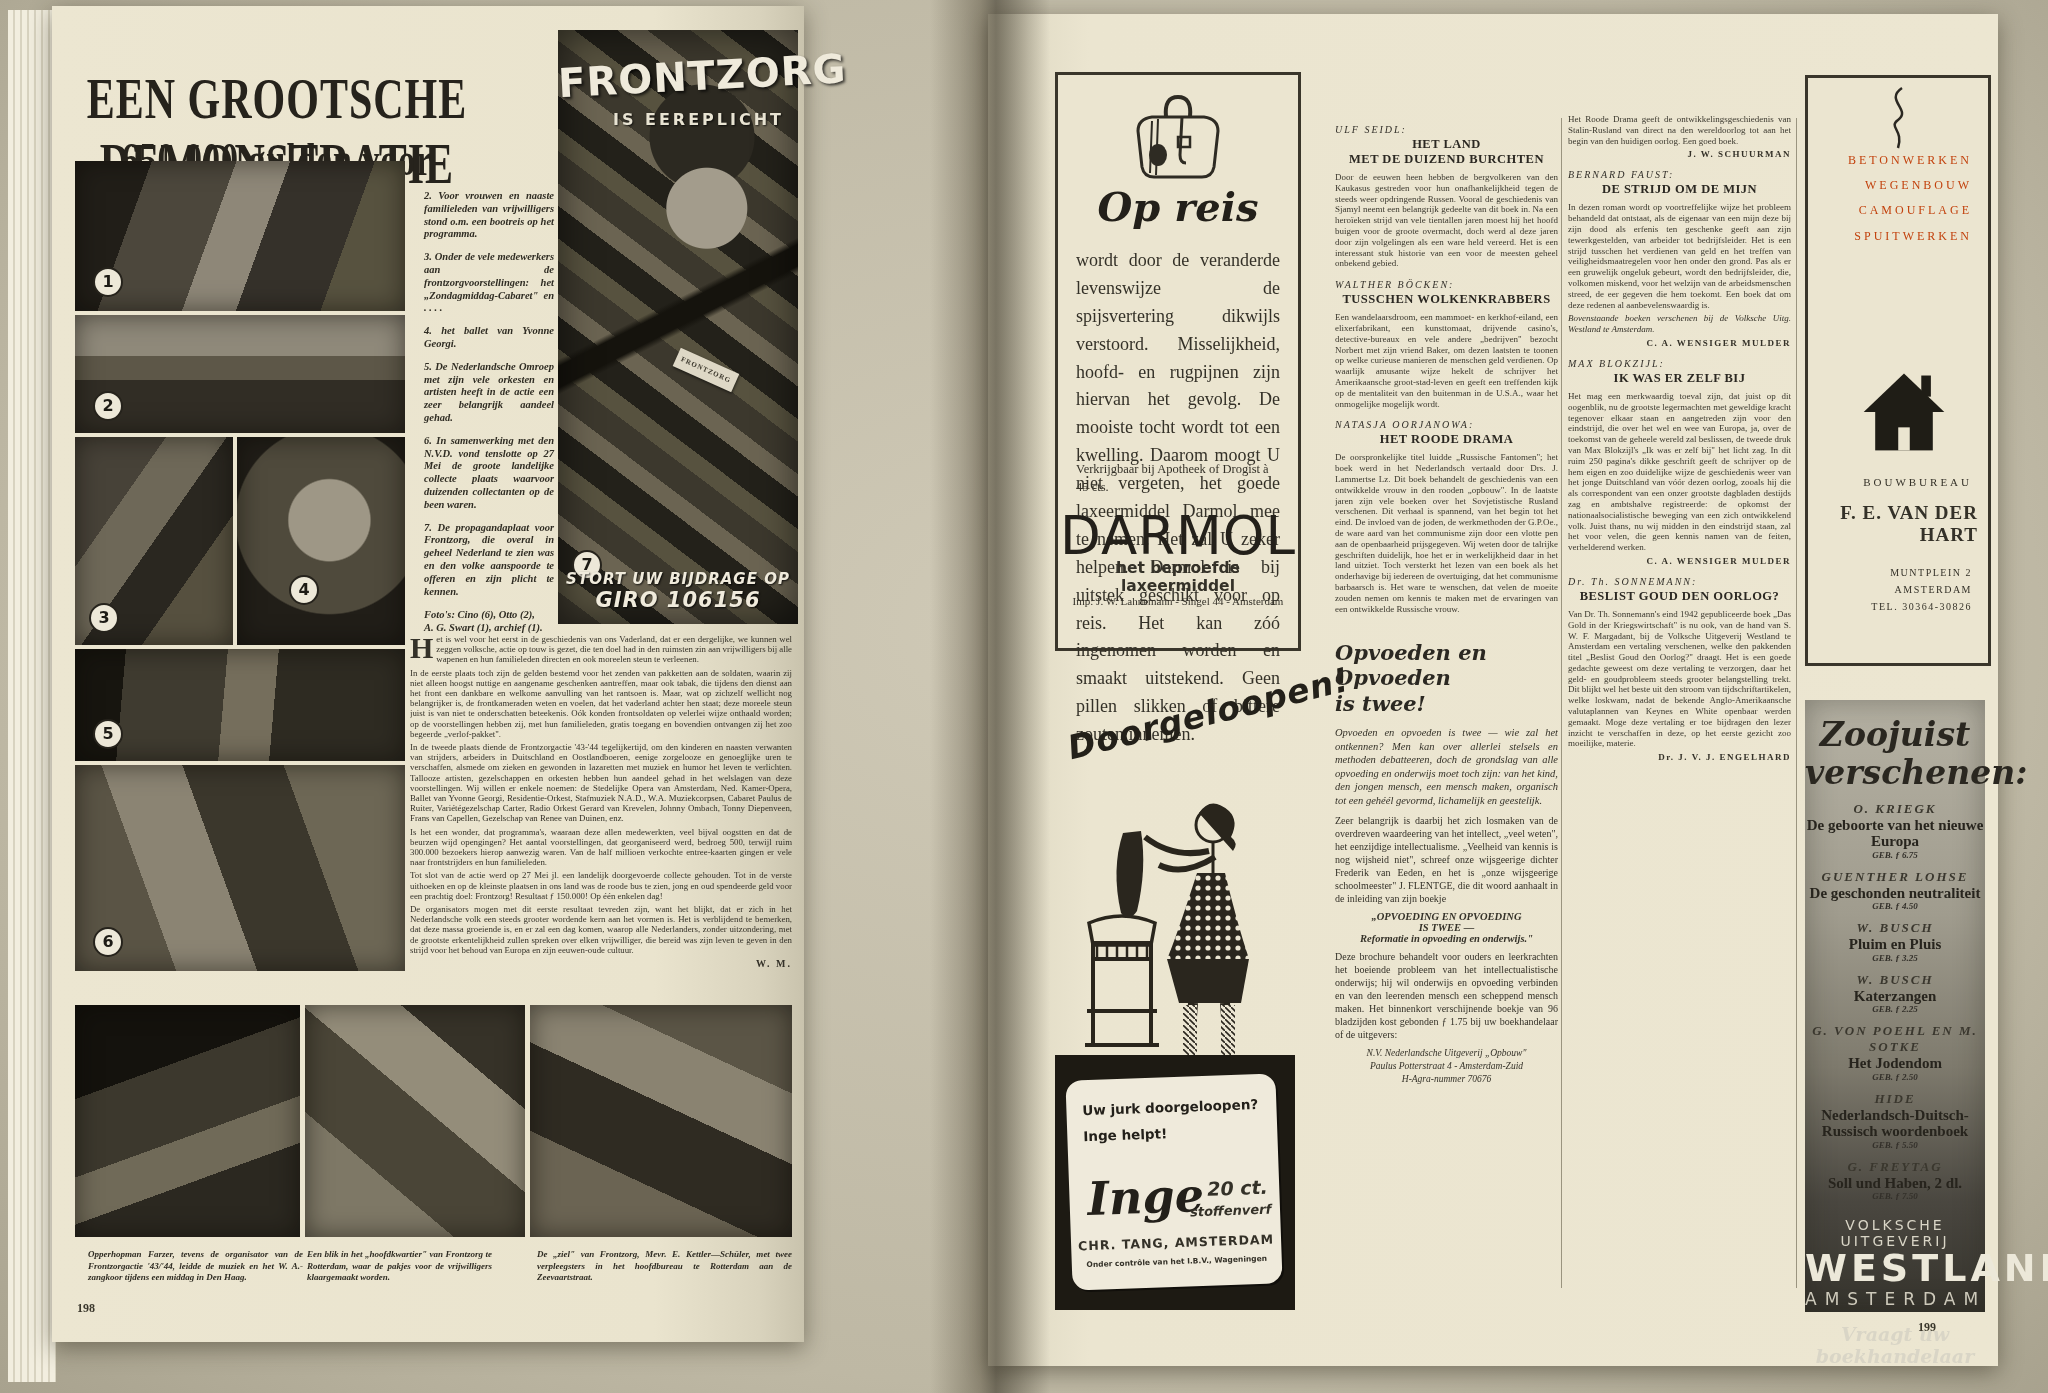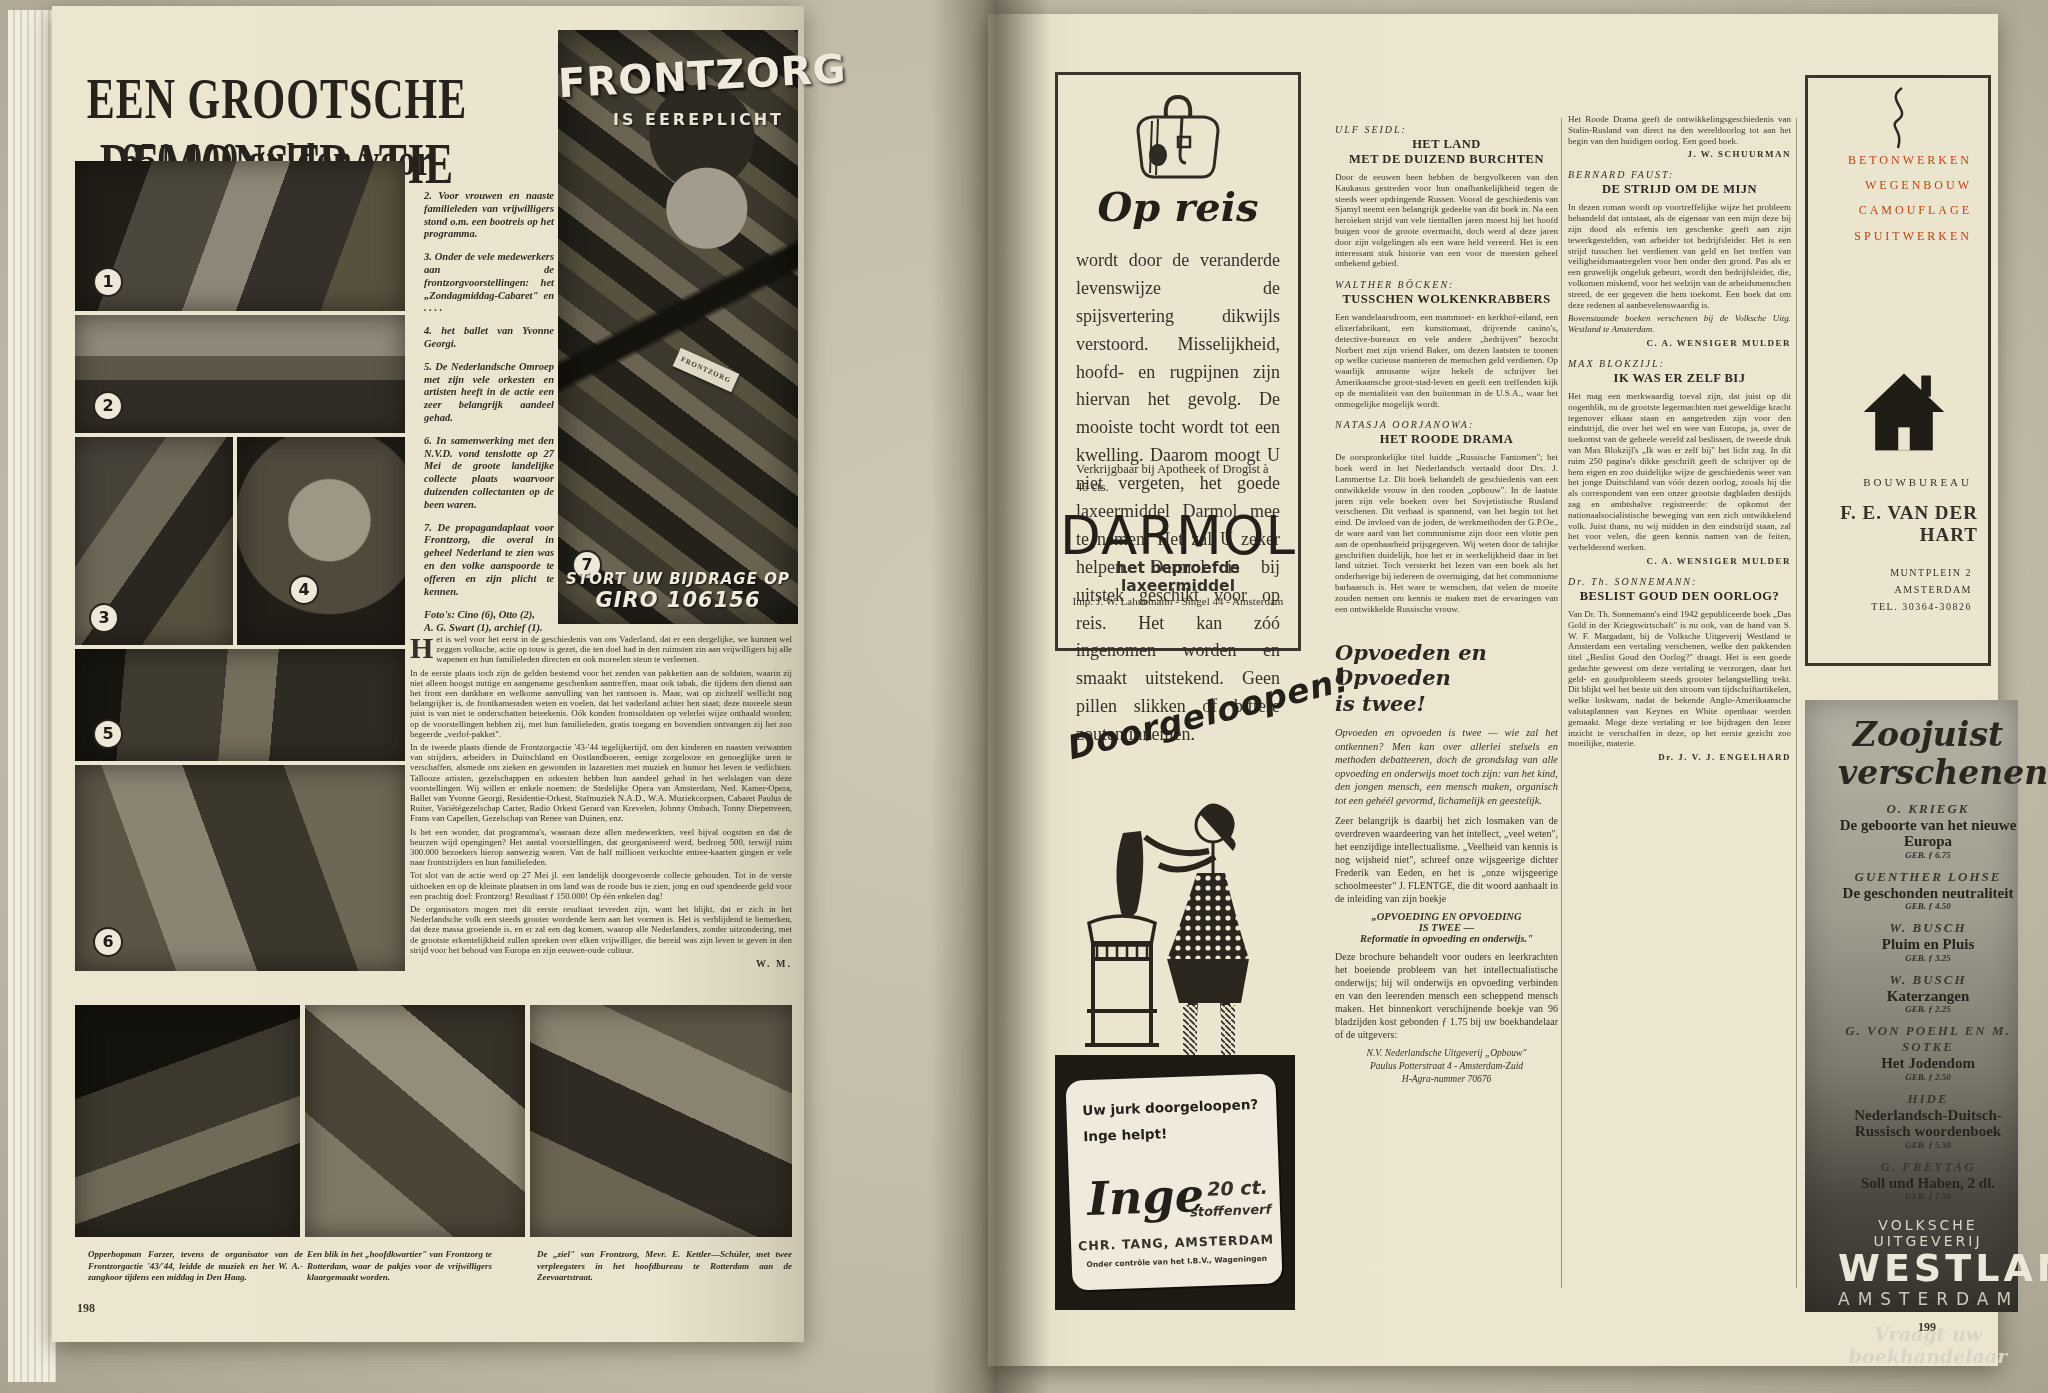--- a/index.html
+++ b/index.html
@@ -78,21 +78,21 @@
   .opv-pub{font-size:9.5px;font-style:italic;text-align:center;margin-top:6px;line-height:1.4;}
   .vrule{position:absolute;width:1px;background:#9a947f;}
   
   #bouw-ad{text-align:right;}
   .bouw-line{font-size:12px;letter-spacing:3px;line-height:2.1;color:#c2410c;margin-left:36px;}
   .bouw-label{font-size:11px;letter-spacing:3px;}
   .bouw-name{font-weight:bold;font-size:19px;letter-spacing:1px;}
   .bouw-addr{font-size:10px;letter-spacing:1.5px;line-height:1.7;}
   
   #westland-ad{background:linear-gradient(180deg,#b5b1a3 0%,#a09c8e 35%,#7e7a6d 60%,#4a4740 82%,#36342d 100%);
-    box-shadow:inset 0 0 30px rgba(30,28,20,.35);text-align:center;padding-left:33px;}
+    box-shadow:inset 0 0 30px rgba(30,28,20,.35);text-align:center;}
   .wl-title{font-family:"DejaVu Serif",serif;font-style:italic;font-weight:bold;font-size:33px;color:#2a2720;line-height:1.15;}
   .wl-author{font-size:13px;font-style:italic;font-weight:bold;letter-spacing:2px;color:#3a372e;margin-top:9px;}
   .wl-book{font-weight:bold;font-size:15px;line-height:1.1;color:#27241d;}
   .wl-price{font-size:9px;font-style:italic;font-weight:bold;color:#33302a;}
   .wl-publine{font-family:"DejaVu Sans",sans-serif;font-size:14px;letter-spacing:3px;color:#d9d5c6;margin-top:16px;}
   .wl-pubname{font-family:"DejaVu Sans",sans-serif;font-weight:bold;font-size:38px;letter-spacing:4px;color:#ece8d9;line-height:1.05;}
   .wl-pubcity{font-family:"DejaVu Sans",sans-serif;font-size:17px;letter-spacing:8px;color:#cdc9ba;}
   .wl-tag{font-family:"DejaVu Serif",serif;font-style:italic;font-weight:bold;font-size:19px;color:#d9d5c6;margin-top:14px;}
 </style>
 </head>

